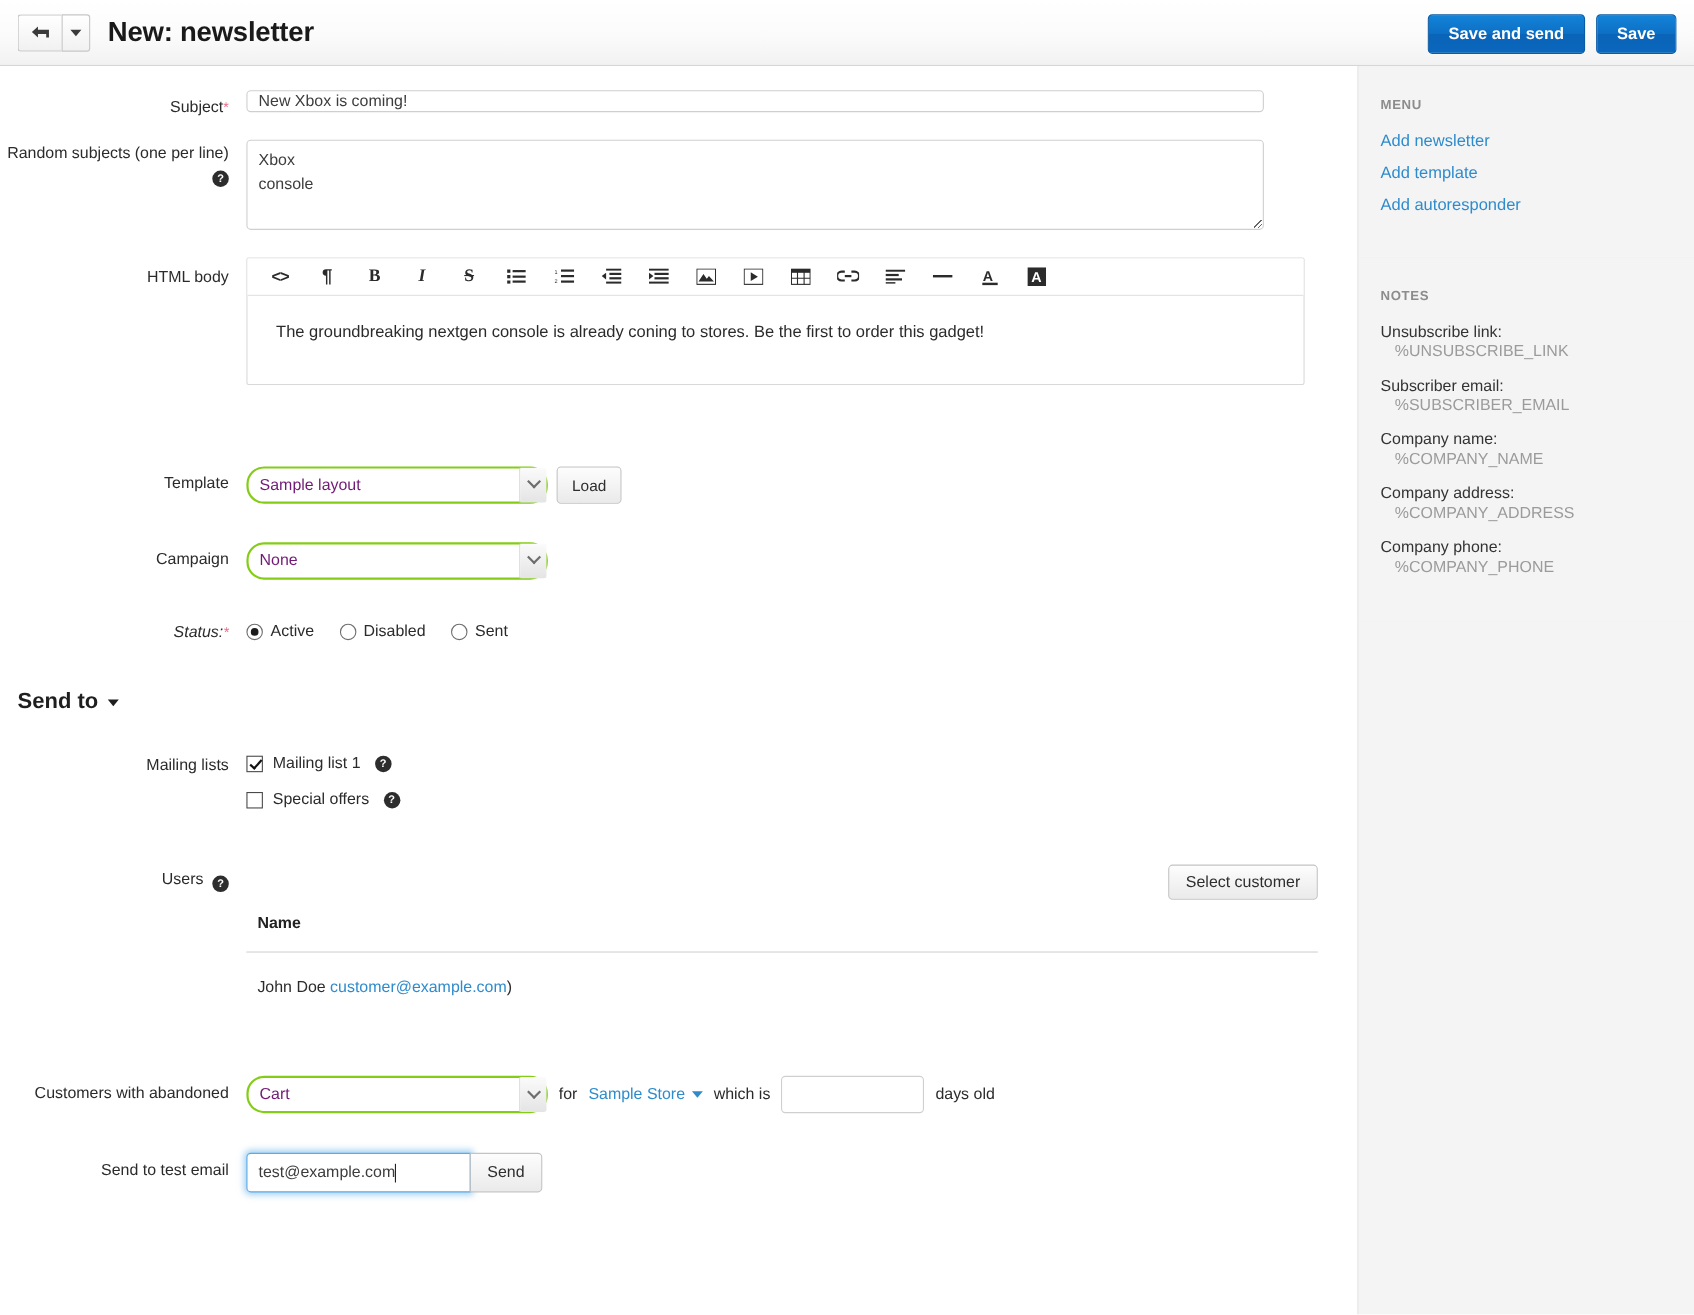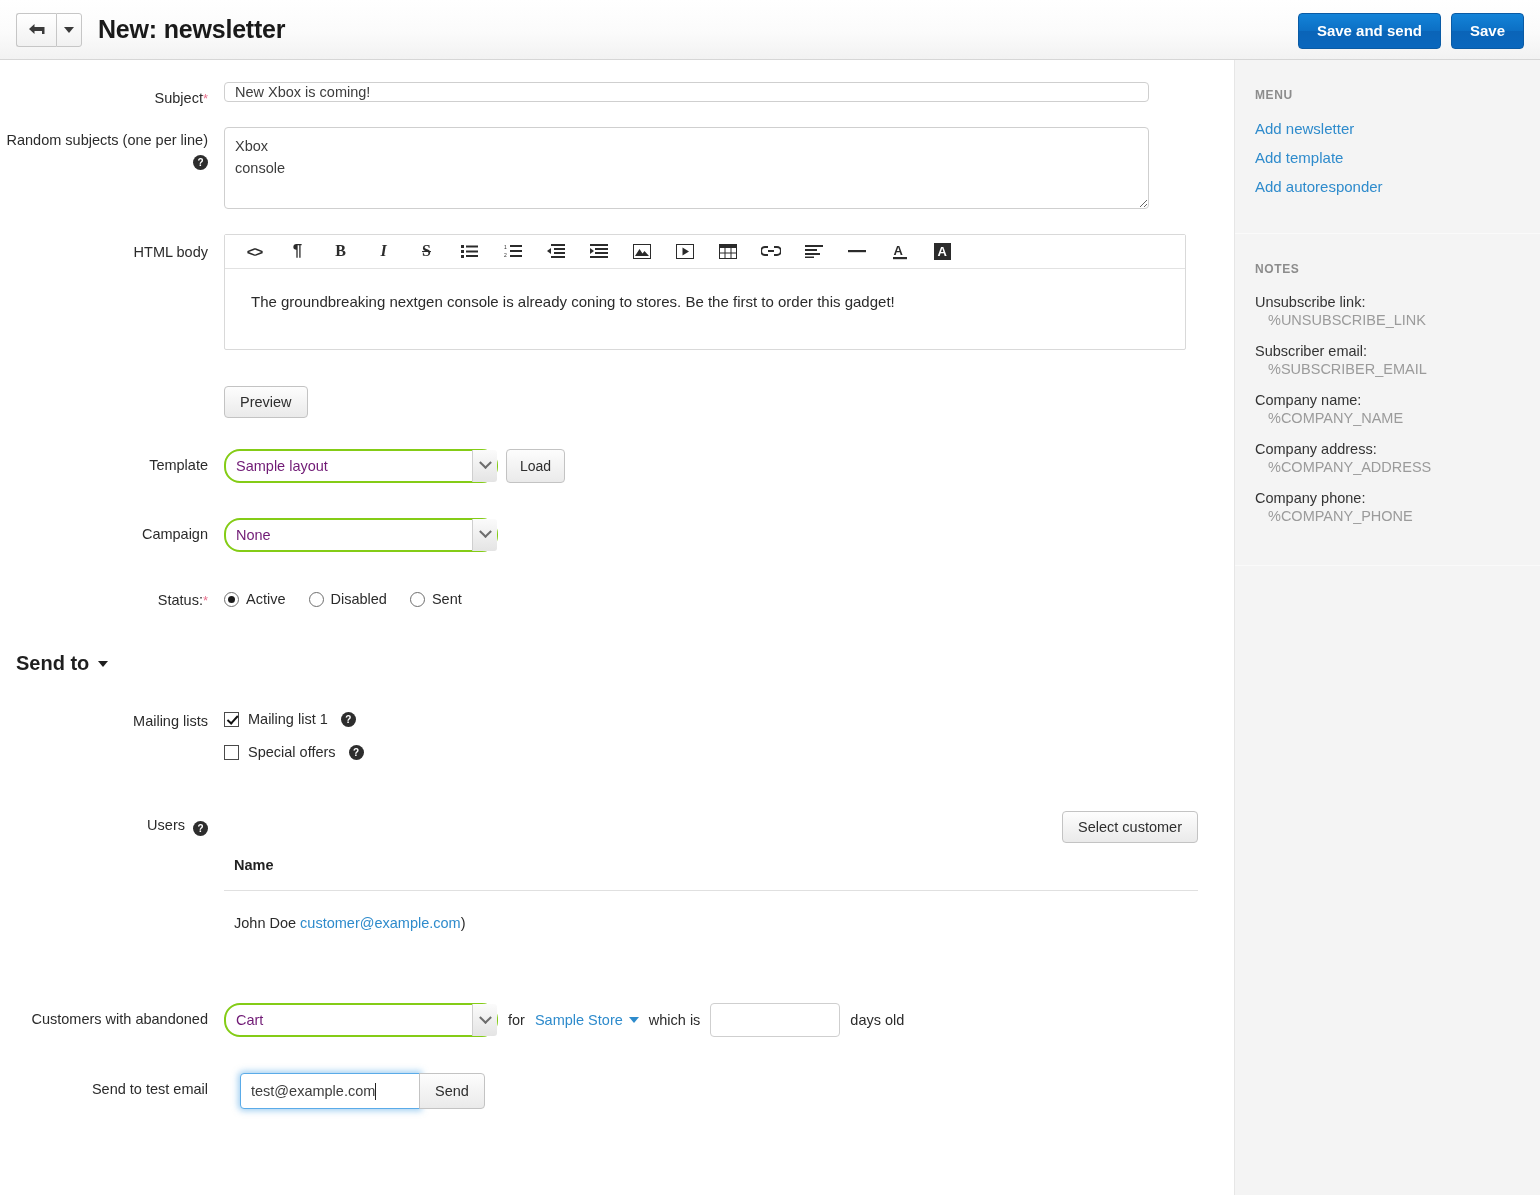--- a/index.html
+++ b/index.html
@@ -455,23 +455,20 @@
               </svg>
             </div>
           </div>
           <div class="editor-body">The groundbreaking nextgen console is already coning to stores. Be the first to order this gadget!</div>
         </div>
       </div>
     </div>
 
     <div class="form-row" style="margin-top:36px;">
       <div class="form-label"></div>
-      <div class="form-field">
-        <button class="btn-default">Preview</button>
-      </div>
     </div>
 
     <div class="form-row" style="margin-top:31px;">
       <div class="form-label">Template</div>
       <div class="form-field" style="display:flex;gap:8px;align-items:flex-start;">
         <span class="sel-wrap">
           <select style="width:274px;">
             <option>Sample layout</option>
           </select>
           <span class="sel-arrow"></span>
@@ -486,21 +483,21 @@
         <span class="sel-wrap">
           <select style="width:274px;">
             <option>None</option>
           </select>
           <span class="sel-arrow"></span>
         </span>
       </div>
     </div>
 
     <div class="form-row" style="margin-top:35px;">
-      <div class="form-label" style="padding-top:4px;">
+      <div class="form-label" style="padding-top:4px;font-style:italic;">
         <span>Status:</span><span class="req-star">*</span>
       </div>
       <div class="form-field radio-row" style="padding-top:2px;">
         <label class="radio-item">
           <span class="radio checked"></span>
           <span>Active</span>
         </label>
         <label class="radio-item">
           <span class="radio"></span>
           <span>Disabled</span>
@@ -573,21 +570,21 @@
         </span>
         <span style="font-size:14.5px;">which is</span>
         <input type="text" style="width: 130px; height: 34px;" value="">
         <span style="font-size:14.5px;">days old</span>
       </div>
     </div>
 
     <div class="form-row" style="margin-top:36px;">
       <div class="form-label">Send to test email</div>
       <div class="form-field" style="display:flex;align-items:center;">
-        <div class="input-focus" style="width:180px;height:36px;border-radius:4px 0 0 4px;background:#fff;display:flex;align-items:center;padding:16px 10px;font-size:14.5px;color:#3d3d3d;margin-left:16px;">
+        <div class="input-focus" style="width:204px;height:36px;border-radius:4px 0 0 4px;background:#fff;display:flex;align-items:center;padding:16px 10px;font-size:14.5px;color:#3d3d3d;">
           <span>test@example.com</span>
             <span class="caret-text"></span>
         </div>
         <button class="btn-default" style="height:36px;border-radius:0 4px 4px 0;margin-left:-1px;">Send</button>
       </div>
     </div>
 
   </div>
 
   <div class="side-col">

